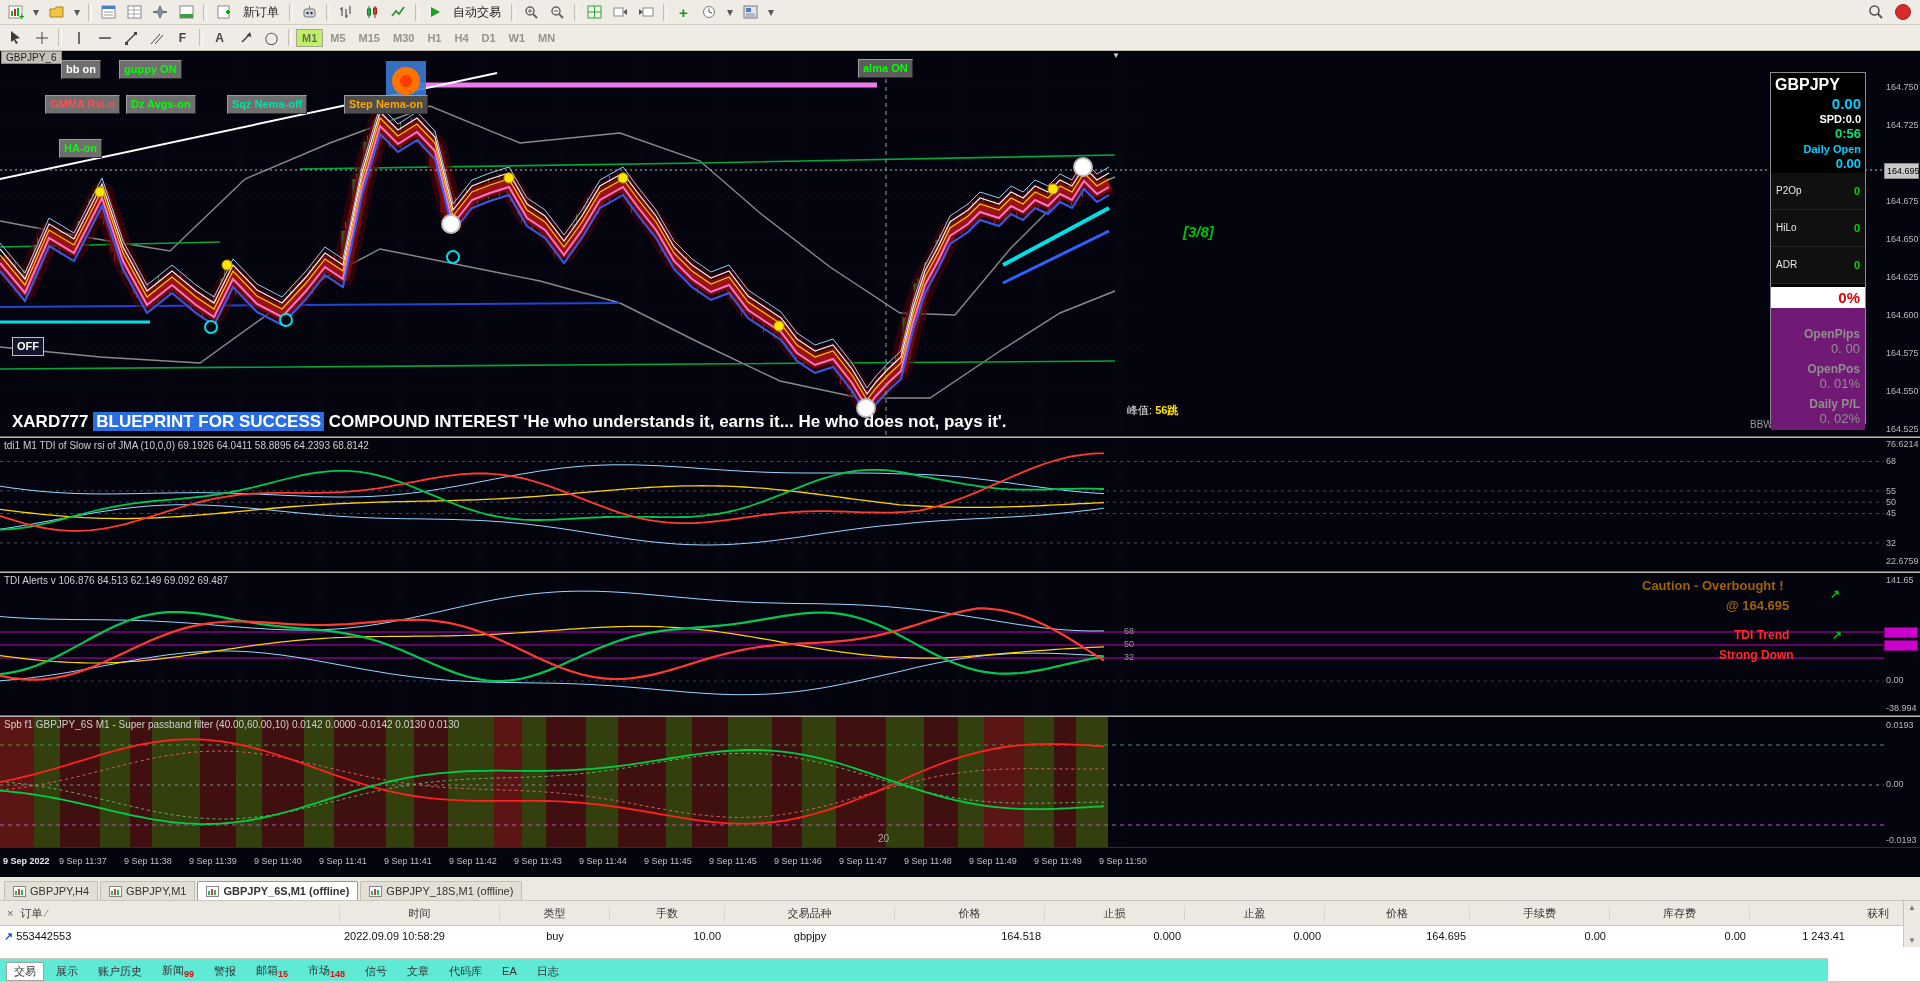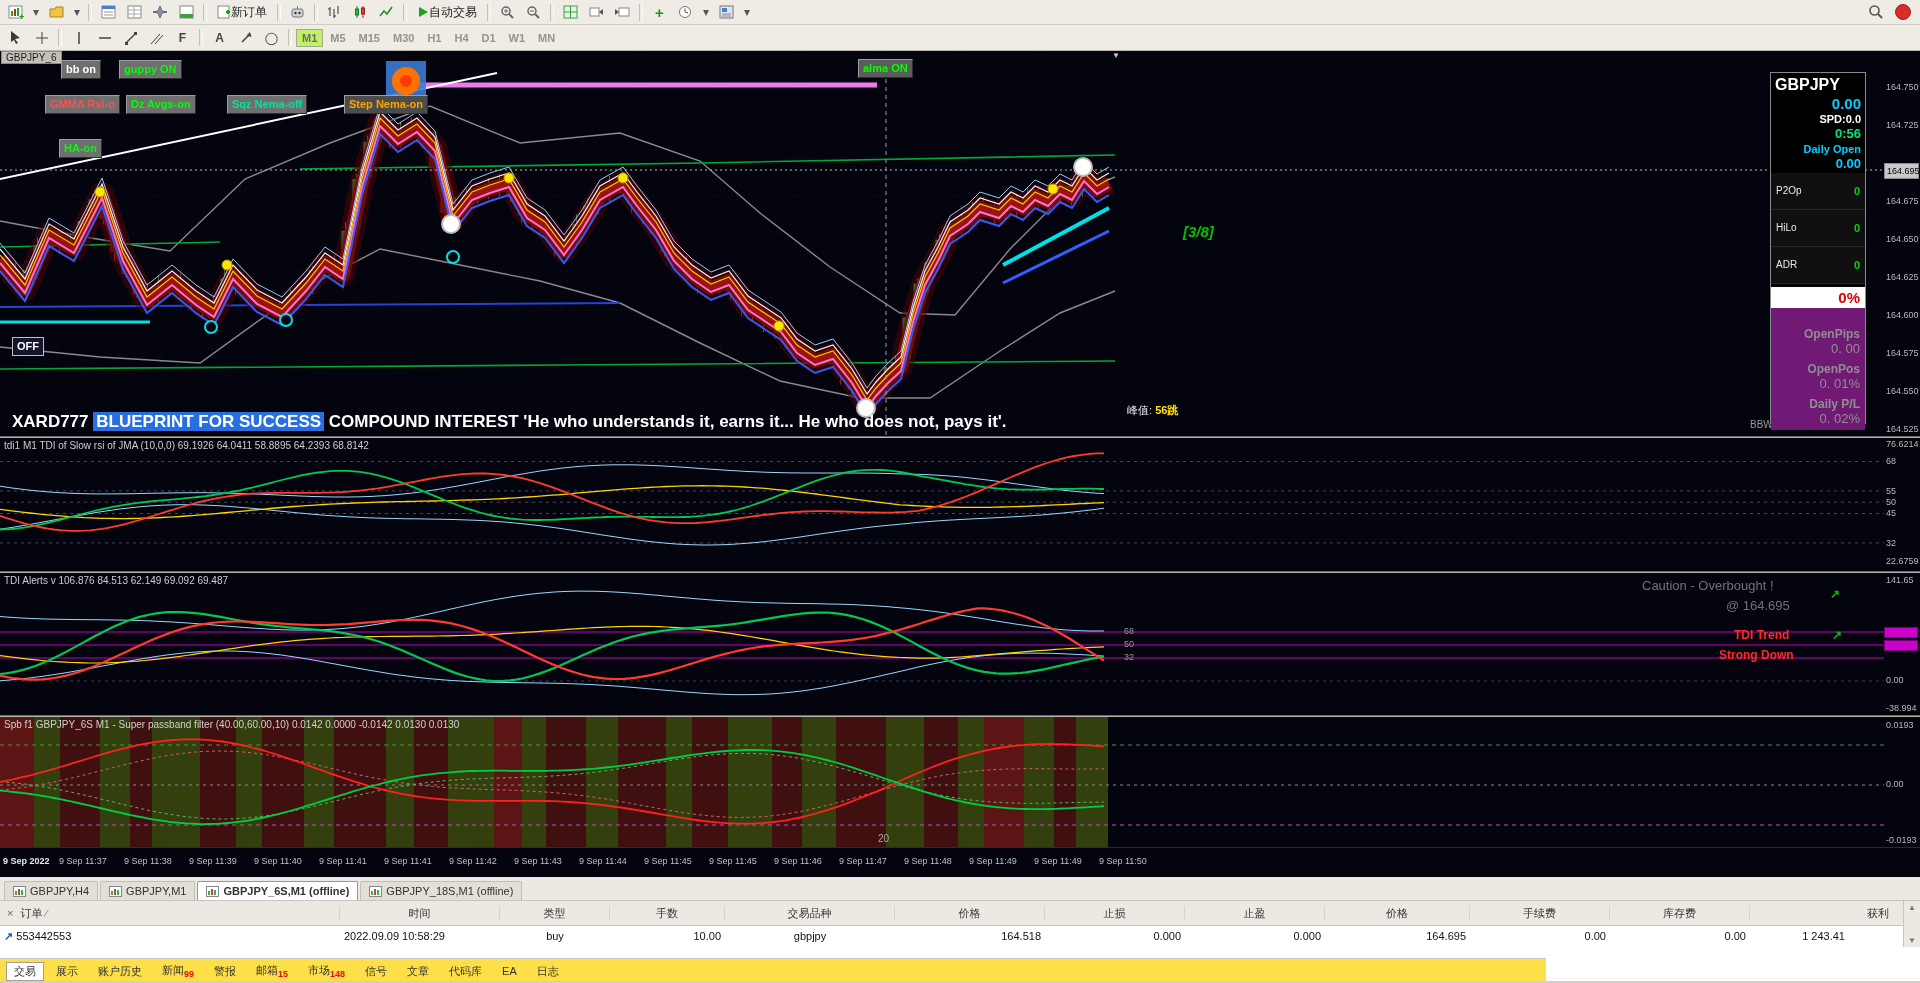--- a/index.html
+++ b/index.html
@@ -7,21 +7,21 @@
        font-family:"Liberation Sans",sans-serif;-webkit-font-smoothing:antialiased}
   
   .tb{position:absolute;left:0;width:1920px;background:#efece5;display:flex;align-items:center;
       padding:0 3px;box-sizing:border-box;gap:1px}
   .tb1{top:0;height:25px;border-bottom:1px solid #cfccc3}
   .tb2{top:25px;height:26px;border-bottom:1px solid #bdb9b0}
   .tbtn{width:23px;height:21px;display:flex;align-items:center;justify-content:center;
         font-size:12px;color:#555;border:1px solid transparent;border-radius:2px;flex:0 0 auto}
   .tbtn.narrow{width:12px}
   .tsep{width:2px;height:17px;border-left:1px solid #c4c0b7;border-right:1px solid #fbfaf7;margin:0 3px;flex:0 0 auto}
-  .tlabel{display:flex;align-items:center;gap:0;font-size:12px;color:#222;padding:0 6px;height:21px;flex:0 0 auto}
+  .tlabel{display:flex;align-items:center;gap:12px;font-size:12px;color:#222;padding:0 6px;height:21px;flex:0 0 auto}
   .tf{font-size:11px;font-weight:bold;color:#97928a;padding:3px 6px;flex:0 0 auto}
   .tf.pressed{background:#bef264;border:1px solid #a9a59b;padding:2px 5px;color:#6e6a61}
   .tspacer{flex:1}
   .redbadge{width:14px;height:14px;border-radius:50%;background:#d92b2b;border:1px solid #a51f1f;flex:0 0 auto;margin:0 6px}
   
   .chart-area{position:absolute;left:0;top:51px;width:1920px;height:826px;background:#04040e;overflow:hidden}
   .panel{position:absolute;left:0;width:1884px;background:#04040e;overflow:hidden}
   .axiscol{position:absolute;left:1884px;width:36px;background:#04040e;overflow:hidden}
   .alabel{position:absolute;left:2px;font-size:9px;color:#b9b9b9;white-space:nowrap}
   .sep{position:absolute;left:0;width:1920px;height:2px;background:#b6b2aa;border-top:1px solid #6e6a62;box-sizing:border-box}
@@ -33,21 +33,21 @@
   .quote{position:absolute;left:12px;bottom:4px;font-size:17px;font-weight:bold;color:#fff;white-space:nowrap}
   .quote .hl{background:#2a6fe0;padding:0 3px}
   .annot{position:absolute;font-style:italic;font-weight:bold;color:#00c000;font-size:15px}
   .peak{position:absolute;font-size:11px;color:#e8e8e8;white-space:nowrap}
   .peak b{color:#ffe000}
   .bbw{position:absolute;font-size:10px;color:#9a9a9a}
   .pricebox{position:absolute;left:0;width:35px;background:#c8c8c8;color:#000;font-size:9px;
             text-align:left;padding:2px 0 2px 2px;border:1px solid #8a8a8a;box-sizing:border-box}
   .axismark{position:absolute;left:0;width:34px;height:11px;background:#cc00cc;border:1px solid #7a007a;box-sizing:border-box}
   .lvl{position:absolute;font-size:9px;color:#9a9a9a}
-  .cau1{position:absolute;font-size:13px;font-weight:normal;color:#737373;white-space:nowrap}
+  .cau1{position:absolute;font-size:13px;font-weight:bold;color:#a16207;white-space:nowrap}
   .cau2{position:absolute;font-size:12px;font-weight:bold;color:#ff2a2a;white-space:nowrap}
   .garr{position:absolute;color:#00c000;font-size:12px;font-weight:bold}
   
   .taxis{position:absolute;left:0;top:796px;width:1920px;height:30px;background:#04040e;border-top:1px solid #2a2a3a}
   .tlab{position:absolute;top:8px;font-size:9px;color:#c0c0c0;white-space:nowrap}
   .tlab.first{font-weight:bold;color:#e8e8e8}
   .marker20{position:absolute;font-size:10px;color:#aaa}
   
   .dash{position:absolute;left:1770px;top:21px;width:96px;height:352px;display:flex;flex-direction:column;
         background:#000;border:1px solid #8a8a8a;box-sizing:border-box}
@@ -71,21 +71,21 @@
         border-bottom:none;background:#e2dfd7;border-radius:2px 2px 0 0}
   .ctab.active{background:#fff;font-weight:bold;border-color:#9b978e}
   
   .term{position:absolute;left:0;top:901px;width:1920px;height:82px;background:#fff}
   .thead{position:absolute;left:0;top:0;width:1903px;height:24px;background:#ece9e2;border-bottom:1px solid #c9c5bc;
          display:flex;align-items:center;font-size:11px;color:#333}
   .hc{box-sizing:border-box;text-align:center;border-right:1px solid #d8d4cb;padding:0 3px;overflow:hidden;white-space:nowrap}
   .trow{position:absolute;left:0;top:24px;width:1903px;height:22px;display:flex;align-items:center;font-size:11px;color:#111}
   .dc{box-sizing:border-box;padding:0 4px;overflow:hidden;white-space:nowrap}
   .r{text-align:right}.c{text-align:center}.l{text-align:left}
-  .ttabs{position:absolute;left:0;top:57px;width:1546px;height:23px;background:#fde047;border-top:1px solid #c9c5bc;
+  .ttabs{position:absolute;left:0;top:57px;width:1828px;height:23px;background:#5eead4;border-top:1px solid #c9c5bc;
          display:flex;align-items:center;padding:12px 6px;gap:4px;box-sizing:border-box}
   .btab{font-size:11px;color:#333;padding:2px 8px;white-space:nowrap}
   .btab.active{background:#fff;border:1px solid #a39f96;padding:1px 7px}
   .btab sub{color:#e01010;font-size:9px;font-weight:bold}
   .btab sub:empty{display:none}
   .tscroll{position:absolute;right:0;top:0;width:17px;height:46px;background:#ece9e2;border-left:1px solid #c9c5bc;
            display:flex;flex-direction:column;align-items:center;justify-content:space-between;font-size:8px;color:#777;padding:2px 0;box-sizing:border-box}
   .bstrip{position:absolute;left:0;top:80px;width:1920px;height:3px;background:#d4d0c8}
   .gripx{font-size:11px;color:#666;padding:0 4px}
   svg.fill{position:absolute;left:0;top:0}

